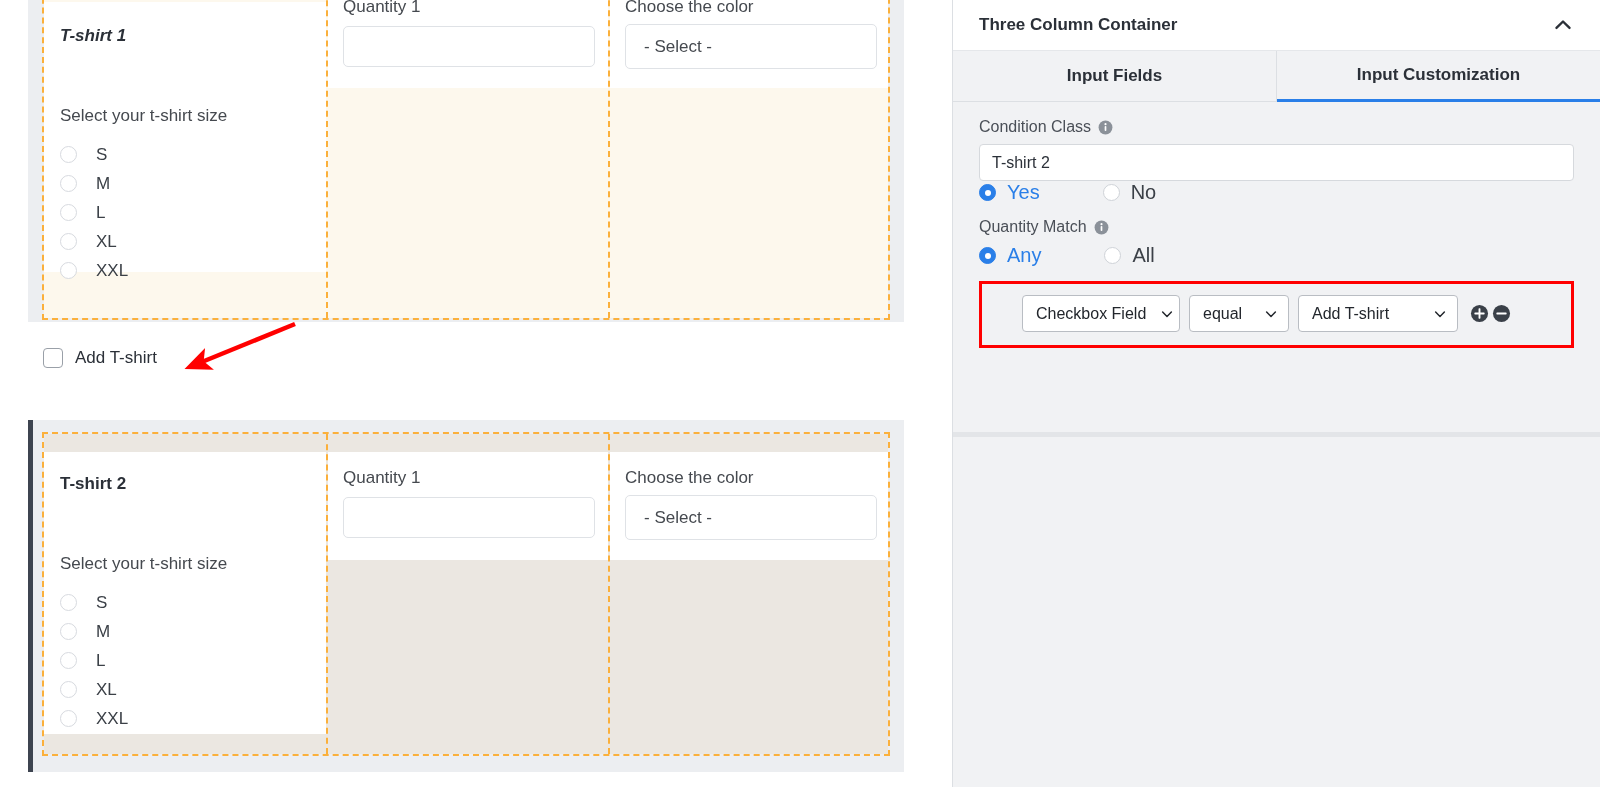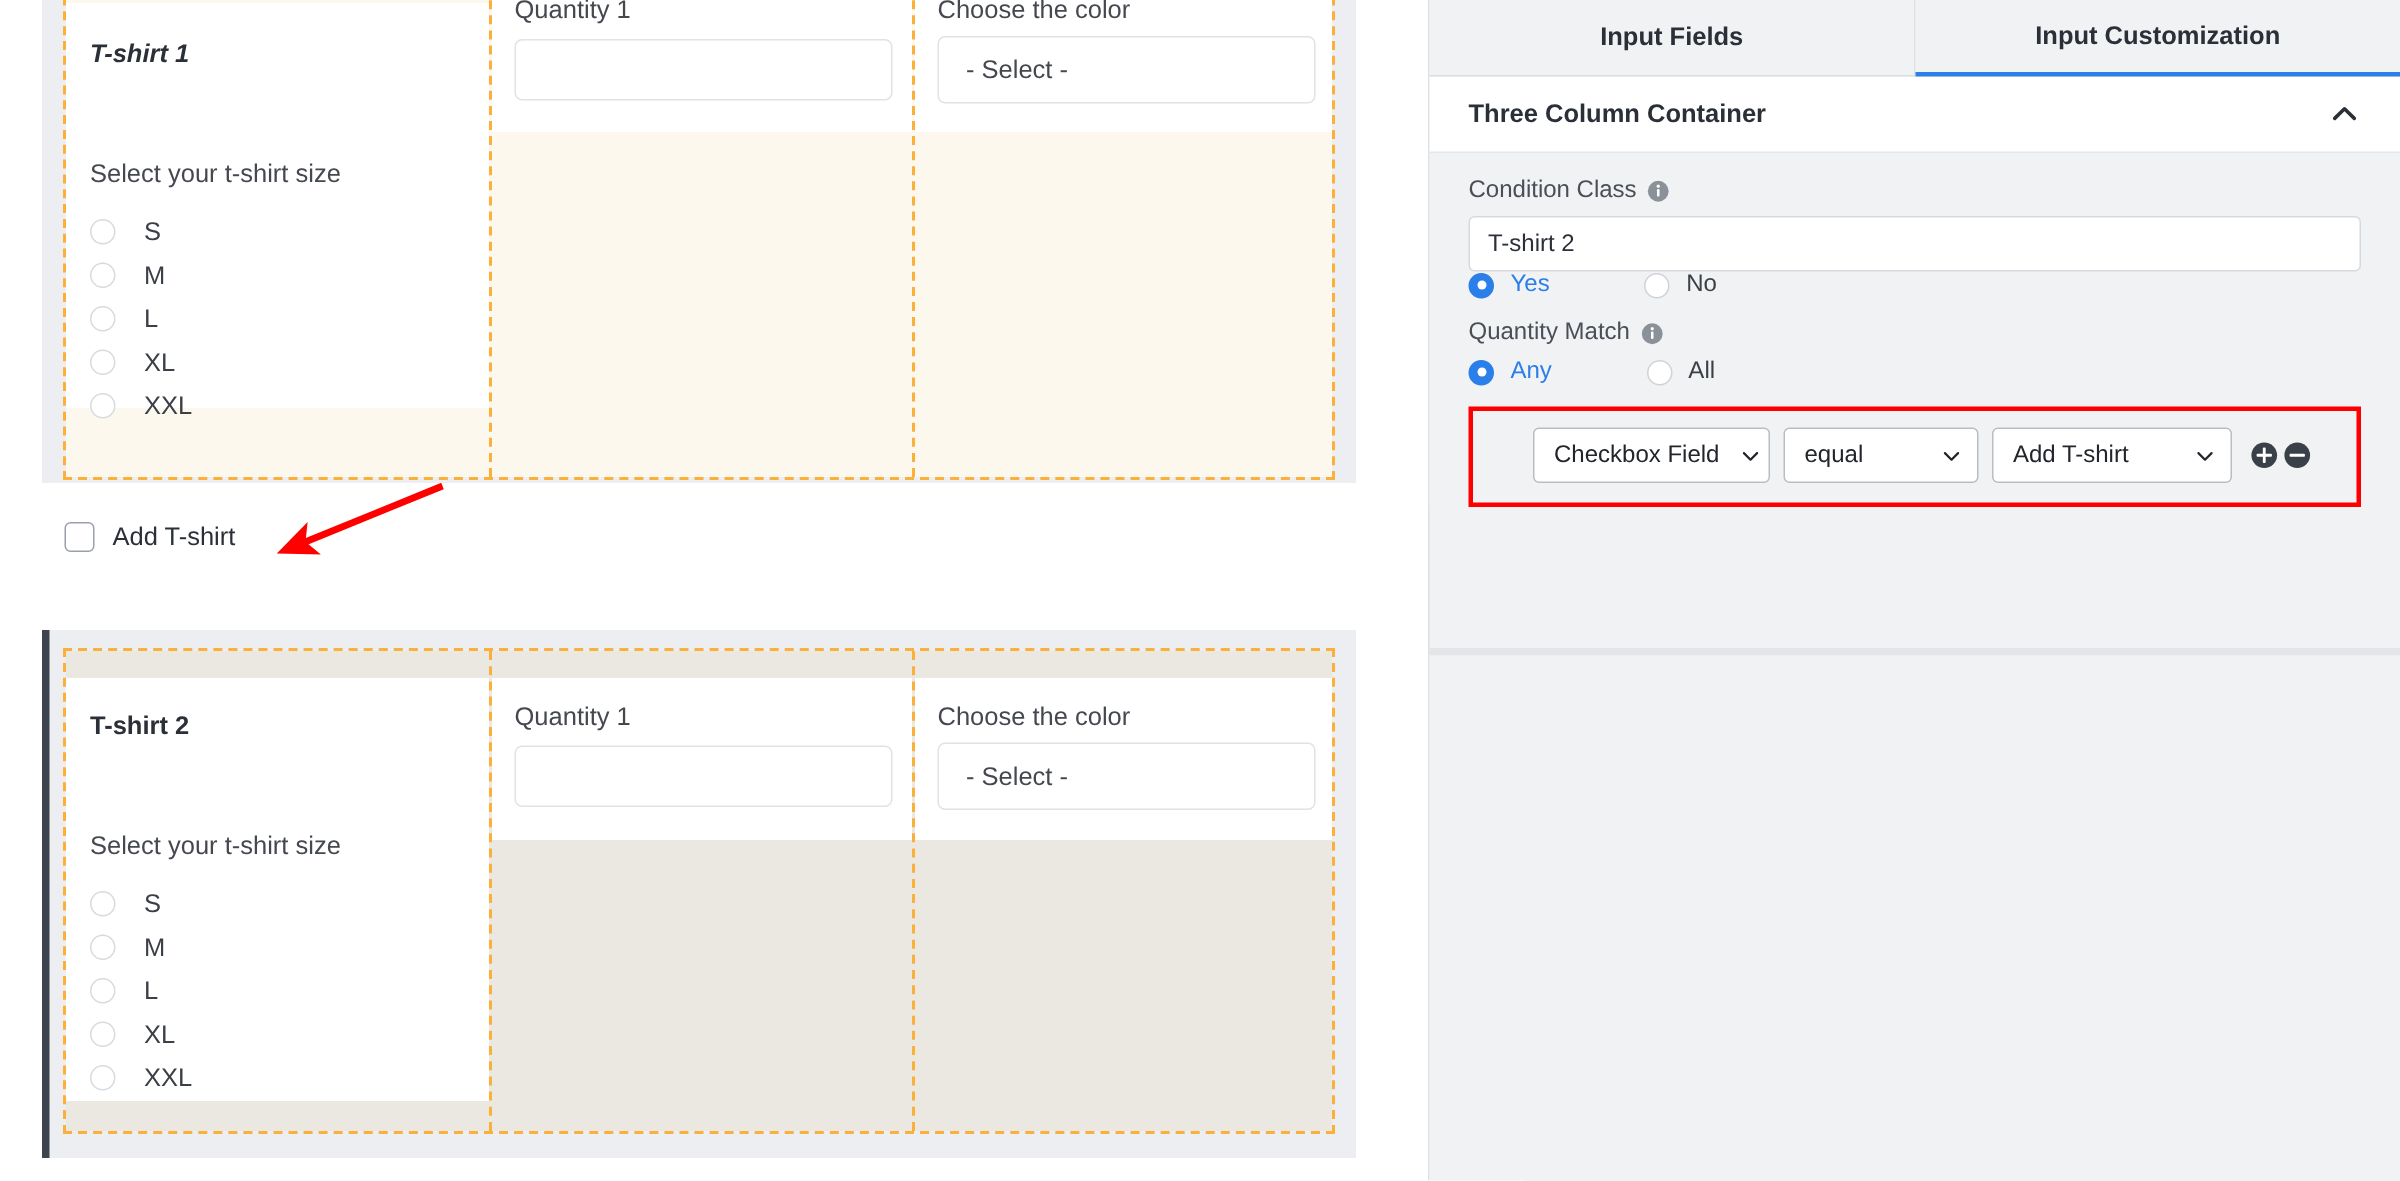--- a/index.html
+++ b/index.html
@@ -175,21 +175,21 @@
   .rg-circle {
     width: 17px; height: 17px; border-radius: 50%;
     border: 1.5px solid #cfd3d8; background: #fff;
     margin-right: 11px; flex: none;
     display: flex; align-items: center; justify-content: center;
   }
   .rg-circle.checked { background: #2a7fe8; border-color: #2a7fe8; }
   .rg-circle.checked::after {
     content: ""; width: 6px; height: 6px; border-radius: 50%; background: #fff;
   }
-  .rg-text { font-size: 16px; color: #3b4047; }
+  .rg-text { font-size: 20px; color: #3b4047; }
   .rg-text.on { color: #2a7fe8; }
 
   #condition-highlight {
     border: 3px solid #ff0000;
     padding: 11px 10px 13px 12px;
     margin-top: 2px;
     background: #f1f2f4;
   }
   #condition-row { display: flex; align-items: center; padding-left: 28px; }
   .cond-select {
@@ -199,21 +199,21 @@
     background: #ffffff;
     display: flex; align-items: center;
     padding: 0 10px 0 13px;
     font-size: 16px; color: #22262c;
     margin-right: 9px;
     cursor: pointer;
   }
   .cond-select .cs-text { flex: 1; white-space: nowrap; }
   .cs-caret { margin-left: 14px; width: 14px; height: 14px; flex: none; }
   .sel-field { width: 158px; }
-  .sel-op    { width: 130px; }
+  .sel-op    { width: 100px; }
   .sel-val   { width: 160px; }
   .circ-btn { width: 19px; height: 19px; margin-left: 3px; cursor: pointer; flex: none; }
   #sidebar-divider {
     position: absolute; left: 0; top: 432px;
     width: 648px; height: 5px; background: #e3e5e8;
   }
   #sidebar-rest {
     position: absolute; left: 0; top: 437px;
     width: 648px; height: 350px; background: #f1f2f4;
   }
@@ -329,34 +329,34 @@
         <div class="col-inner" style="top:18px;height:108px;">
           <div class="field-label" style="position:absolute;left:15px;top:16px;">Choose the color</div>
           <div class="select-input" style="position:absolute;left:15px;top:43px;width:252px;">- Select -</div>
         </div>
       </div>
     </div>
   </div>
 
   <div id="sidebar">
 
-    <div id="tabs">
-      <div class="tab">
-        <span>Input Fields</span>
-      </div>
-      <div class="tab active">
-        <span>Input Customization</span>
-      </div>
-    </div>
-
     <div id="panel-header">
       <div class="ph-title">Three Column Container</div>
       <svg class="chevron" viewBox="0 0 16 16">
         <path d="M2.2 10.6 L8 4.9 L13.8 10.6" fill="none" stroke="#2b3038" stroke-width="2.1" stroke-linecap="round" stroke-linejoin="round"></path>
       </svg>
+    </div>
+
+    <div id="tabs">
+      <div class="tab">
+        <span>Input Fields</span>
+      </div>
+      <div class="tab active">
+        <span>Input Customization</span>
+      </div>
     </div>
 
     <div id="panel-body">
 
       
       <div class="setting-label">
         <span>Condition Class</span>
         <svg class="info-icon" viewBox="0 0 16 16">
           <circle cx="8" cy="8" r="7.4" fill="#8b9199"></circle>
           <rect x="7.1" y="6.4" width="1.8" height="5.4" rx="0.8" fill="#ffffff"></rect>

